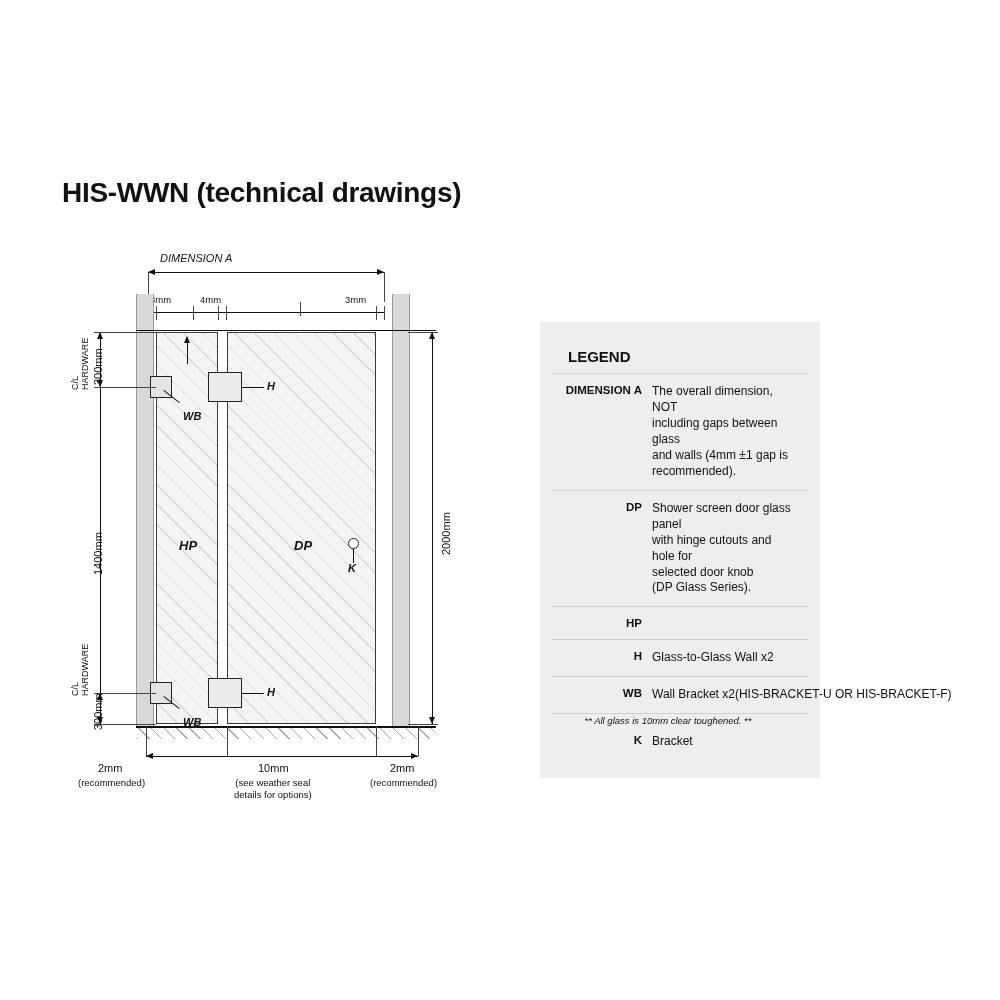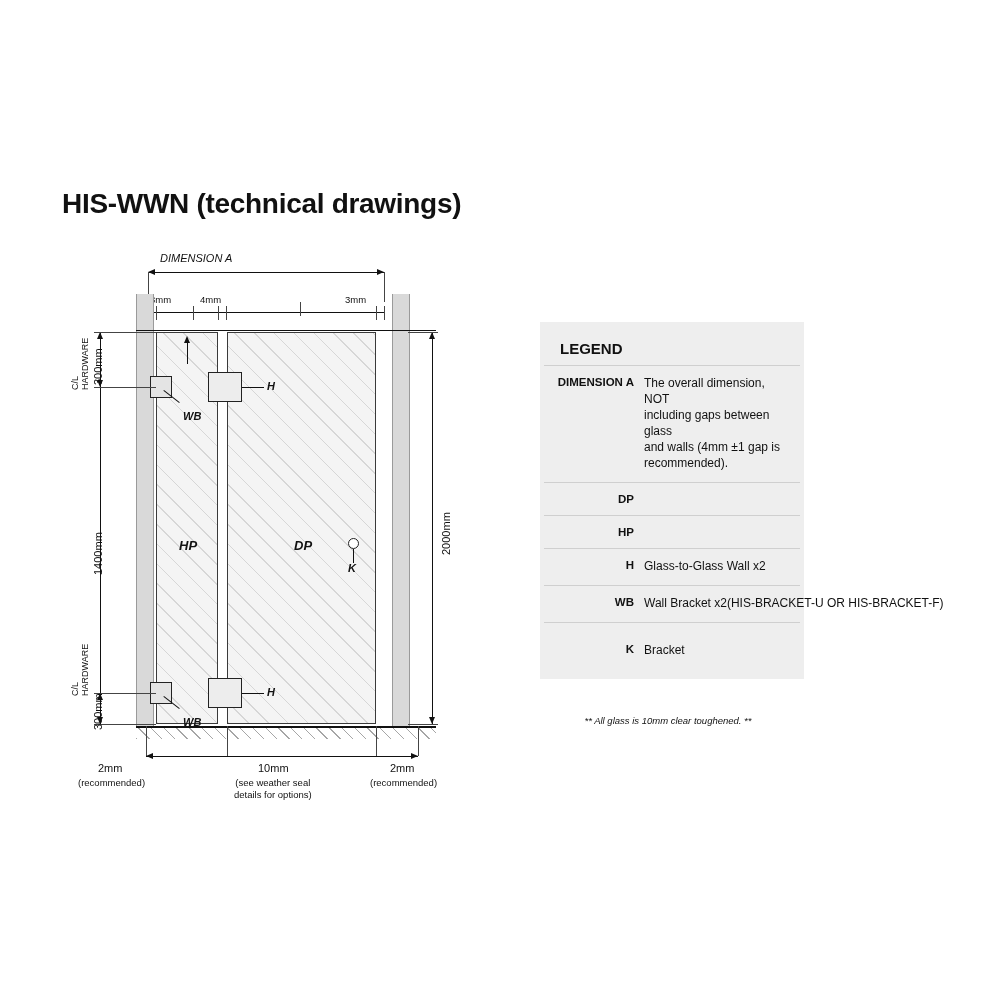--- a/index.html
+++ b/index.html
@@ -11,21 +11,21 @@
     width: 1000px;
     height: 1000px;
     position: relative;
     font-family: "Liberation Sans", sans-serif;
     color: #111111;
     overflow: hidden;
   }
   #page-title {
     position: absolute;
     left: 62px;
-    top: 188px;
+    top: 177px;
     font-size: 28px;
     font-weight: bold;
     letter-spacing: -0.3px;
     color: #111;
   }
 
   
   #drawing {
     position: absolute;
     left: 60px;
@@ -104,21 +104,21 @@
   .ar-u { border-left: 3.5px solid transparent; border-right: 3.5px solid transparent; border-bottom: 7px solid #111; }
   .ar-d { border-left: 3.5px solid transparent; border-right: 3.5px solid transparent; border-top: 7px solid #111; }
 
   
   #legend {
     position: absolute;
     left: 540px;
     top: 322px;
     width: 256px;
     background: #eeeeee;
-    padding: 4px;
+    padding: 12px;
   }
   #legend-title {
     font-size: 15px;
     font-weight: bold;
     padding: 14px 16px 8px 16px;
   }
   .legend-row {
     display: flex;
     border-top: 1px solid #cfcfcf;
     padding: 10px 6px 10px 0;
@@ -258,20 +258,24 @@
   <div class="legend-row">
     <div class="legend-key">DIMENSION A</div>
     <div class="legend-val">The overall dimension, NOT
 including gaps between glass
 and walls (4mm ±1 gap is
 recommended).</div>
   </div>
 
   <div class="legend-row">
     <div class="legend-key">DP</div>
+    <div class="legend-val">Shower screen door glass panel
+with hinge cutouts and hole for
+selected door knob
+(DP Glass Series).</div>
   </div>
 
   <div class="legend-row">
     <div class="legend-key">HP</div>
   </div>
 
   <div class="legend-row">
     <div class="legend-key">H</div>
     <div class="legend-val">Glass-to-Glass Wall x2</div>
   </div>

